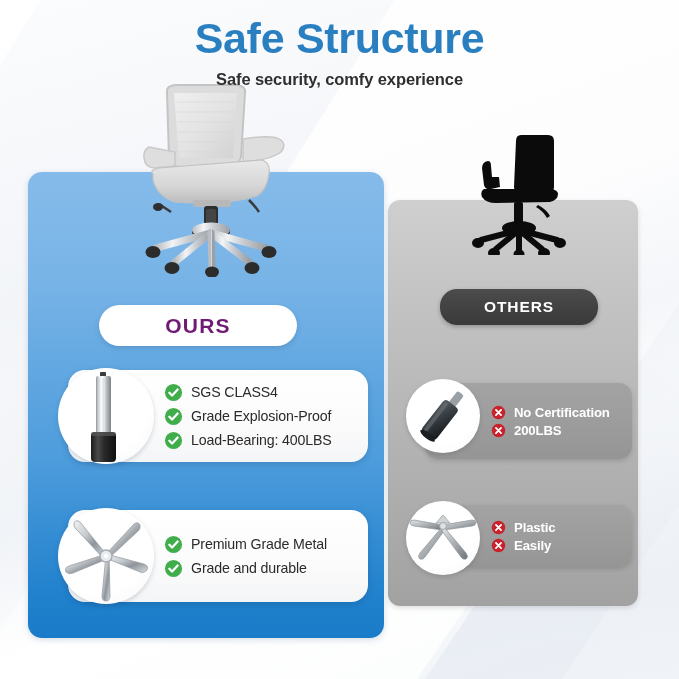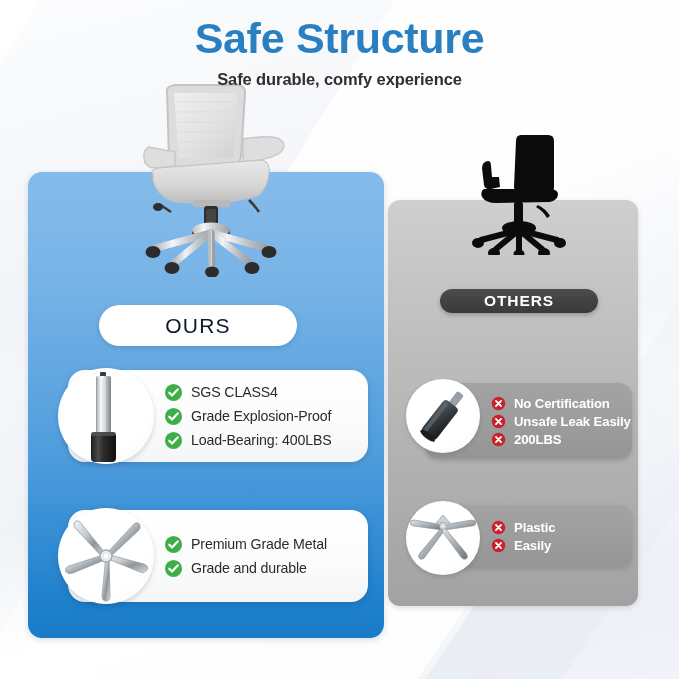--- a/index.html
+++ b/index.html
@@ -127,30 +127,30 @@
     border-radius: 21px;
     background: #ffffff;
     display: flex;
     align-items: center;
     justify-content: center;
     box-shadow: 0 2px 5px rgba(20,60,100,0.18);
     z-index: 4;
   }
   .badge-ours-label {
     font-size: 21px;
-    font-weight: normal;
-    color: #0f172a;
+    font-weight: bold;
+    color: #701a75;
     letter-spacing: 1.2px;
   }
   .badge-others {
     position: absolute;
     left: 440px;
     top: 289px;
     width: 158px;
-    height: 24px;
+    height: 36px;
     border-radius: 17px;
     background: linear-gradient(180deg, #4c4c4c 0%, #414141 55%, #3a3a3a 100%);
     display: flex;
     align-items: center;
     justify-content: center;
     box-shadow: 0 2px 4px rgba(40,40,40,0.3);
     z-index: 4;
   }
   .badge-others-label {
     font-size: 15.5px;
@@ -249,21 +249,21 @@
 <body>
 
 <div id="page">
 
   <div class="bg-streak s1"></div>
   <div class="bg-streak s2"></div>
   <div class="bg-streak s3"></div>
 
   <div class="header">
     <div class="title">Safe Structure</div>
-    <div class="subtitle">Safe durable, comfy experience</div>
+    <div class="subtitle">Safe security, comfy experience</div>
   </div>
 
   <div class="panel-ours"></div>
   <div class="panel-others"></div>
 
   <div class="chair-ours">
     <svg viewBox="0 0 162 195" xmlns="http://www.w3.org/2000/svg">
       <defs>
         <linearGradient id="meshG" x1="0" y1="0" x2="1" y2="1">
           <stop offset="0%" stop-color="#efefef"></stop>
@@ -472,27 +472,20 @@
           <circle cx="10" cy="10" r="9" fill="#c8232c"></circle>
           <path d="M6.6 6.6 L13.4 13.4 M13.4 6.6 L6.6 13.4" stroke="#ffffff" stroke-width="2.4" stroke-linecap="round"></path>
         </svg>
         <span class="feat-text">No Certification</span>
       </div>
       <div class="feat-row">
         <svg class="icon-x" width="15" height="15" viewBox="0 0 20 20">
           <circle cx="10" cy="10" r="9" fill="#c8232c"></circle>
           <path d="M6.6 6.6 L13.4 13.4 M13.4 6.6 L6.6 13.4" stroke="#ffffff" stroke-width="2.4" stroke-linecap="round"></path>
         </svg>
-        <span class="feat-text">Unsafe Leak Easily</span>
-      </div>
-      <div class="feat-row">
-        <svg class="icon-x" width="15" height="15" viewBox="0 0 20 20">
-          <circle cx="10" cy="10" r="9" fill="#c8232c"></circle>
-          <path d="M6.6 6.6 L13.4 13.4 M13.4 6.6 L6.6 13.4" stroke="#ffffff" stroke-width="2.4" stroke-linecap="round"></path>
-        </svg>
         <span class="feat-text">200LBS</span>
       </div>
     </div>
   </div>
 
   <div class="thumb others-t1">
     <svg viewBox="0 0 74 74" xmlns="http://www.w3.org/2000/svg">
       <defs>
         <linearGradient id="darkCyl" x1="0" y1="0" x2="1" y2="1">
           <stop offset="0%" stop-color="#5c6368"></stop>

